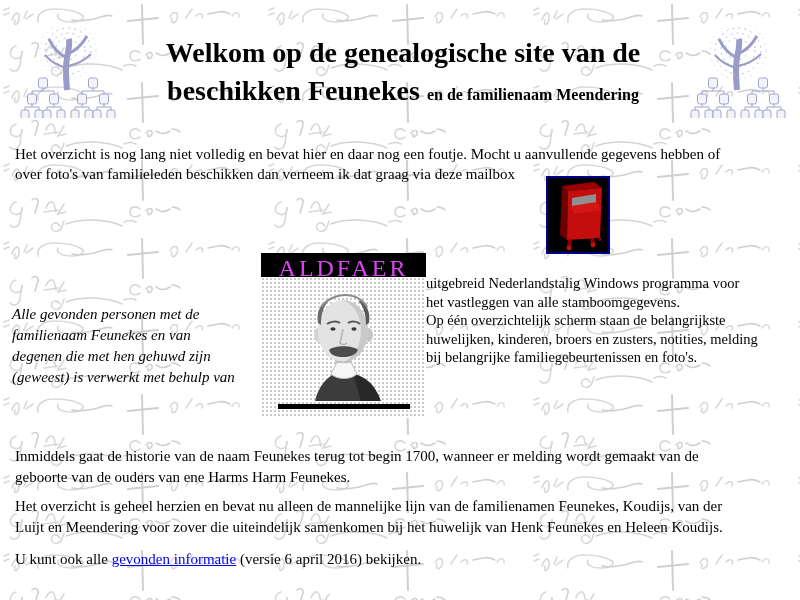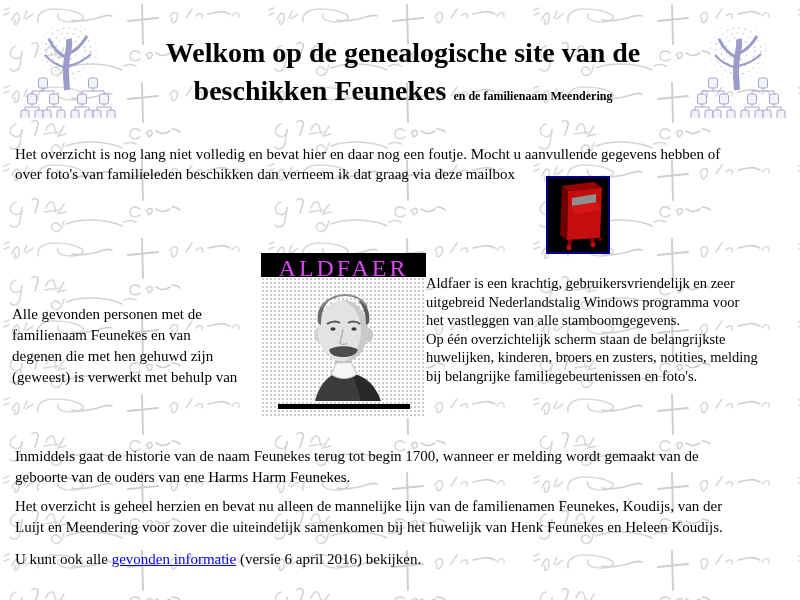--- a/index.html
+++ b/index.html
@@ -11,35 +11,35 @@
   .bg-svg{position:absolute;left:0;top:0;z-index:0;}
   .page{position:relative;z-index:1;padding:0 8px;}
 
   
   .hdr{display:flex;justify-content:space-between;align-items:flex-start;padding-top:24px;height:104px;}
   .tree{width:96px;height:92px;margin-top:2px;flex:none;}
   .tree-left{margin-left:12px;}
   .tree-right{margin-right:6px;}
   .title{flex:1;text-align:center;font-size:28px;line-height:38px;margin:10px 4px 0;font-weight:bold;}
   .t-line{display:block;}
-  .t-sub{font-size:12px;}
+  .t-sub{font-size:16px;}
 
   
   .para{margin:7px;line-height:21px;}
   .ln{display:block;white-space:nowrap;}
 
   .intro-wrap{position:relative;}
   .intro{margin-top:16px;line-height:20px;}
   .mailbox{position:absolute;left:538px;top:32px;display:block;width:60px;height:74px;
     background:#000;border:2px solid #00008b;cursor:pointer;}
   .mailbox svg{display:block;}
 
   
   .aldfaer-row{display:flex;align-items:flex-start;margin-top:69px;}
-  .left-col{width:249px;flex:none;margin:51px 0 0;line-height:21px;padding-left:4px;}
+  .left-col{width:249px;flex:none;margin:51px 0 0;line-height:21px;padding-left:4px;font-style:italic;}
   .aldfaer-img{display:block;width:165px;height:165px;flex:none;text-decoration:none;cursor:pointer;
     background-color:#fff;
     background-image:radial-gradient(circle,#c9c9c9 0.8px,rgba(0,0,0,0) 1px);
     background-size:4px 4px;}
   .banner{height:24px;background:#000;color:#d946ef;text-align:center;
     font-size:24px;line-height:31px;letter-spacing:3px;font-weight:normal;}
   .portrait-wrap{height:124px;}
   .bbar{height:5px;background:#000;width:132px;margin:3px auto 2px;}
   .right-col{flex:1;margin:21px 0 0;line-height:18.5px;font-size:14.5px;min-width:0;}
 
@@ -215,21 +215,20 @@
           <ellipse cx="93" cy="52" rx="2.6" ry="1.8" fill="#3a3a3a"></ellipse>
           <path d="M82,52 C81,58 80,62 79,66 C81,68 84,68 86,66" stroke="#b3b3b3" stroke-width="1.5" fill="none"></path>
           <path d="M68,73 C73,68 92,68 97,73 C94,79 88,80 82,80 C76,80 70,79 68,73 Z" fill="#4d4d4d"></path>
           <path d="M74,84 C78,86 87,86 91,84" stroke="#bdbdbd" stroke-width="1.5" fill="none"></path>
         </svg>
       </div>
       <div class="bbar"></div>
     </a>
 
     <p class="para right-col">
-      <span class="ln">Aldfaer is een krachtig, gebruikersvriendelijk en zeer</span>
       <span class="ln">uitgebreid Nederlandstalig Windows programma voor</span>
       <span class="ln">het vastleggen van alle stamboomgegevens.</span>
       <span class="ln">Op één overzichtelijk scherm staan de belangrijkste</span>
       <span class="ln">huwelijken, kinderen, broers en zusters, notities, melding</span>
       <span class="ln">bij belangrijke familiegebeurtenissen en foto's.</span>
     </p>
   </section>
 
   <p class="para p-history">
     <span class="ln">Inmiddels gaat de historie van de naam Feunekes terug tot begin 1700, wanneer er melding wordt gemaakt van de</span>

